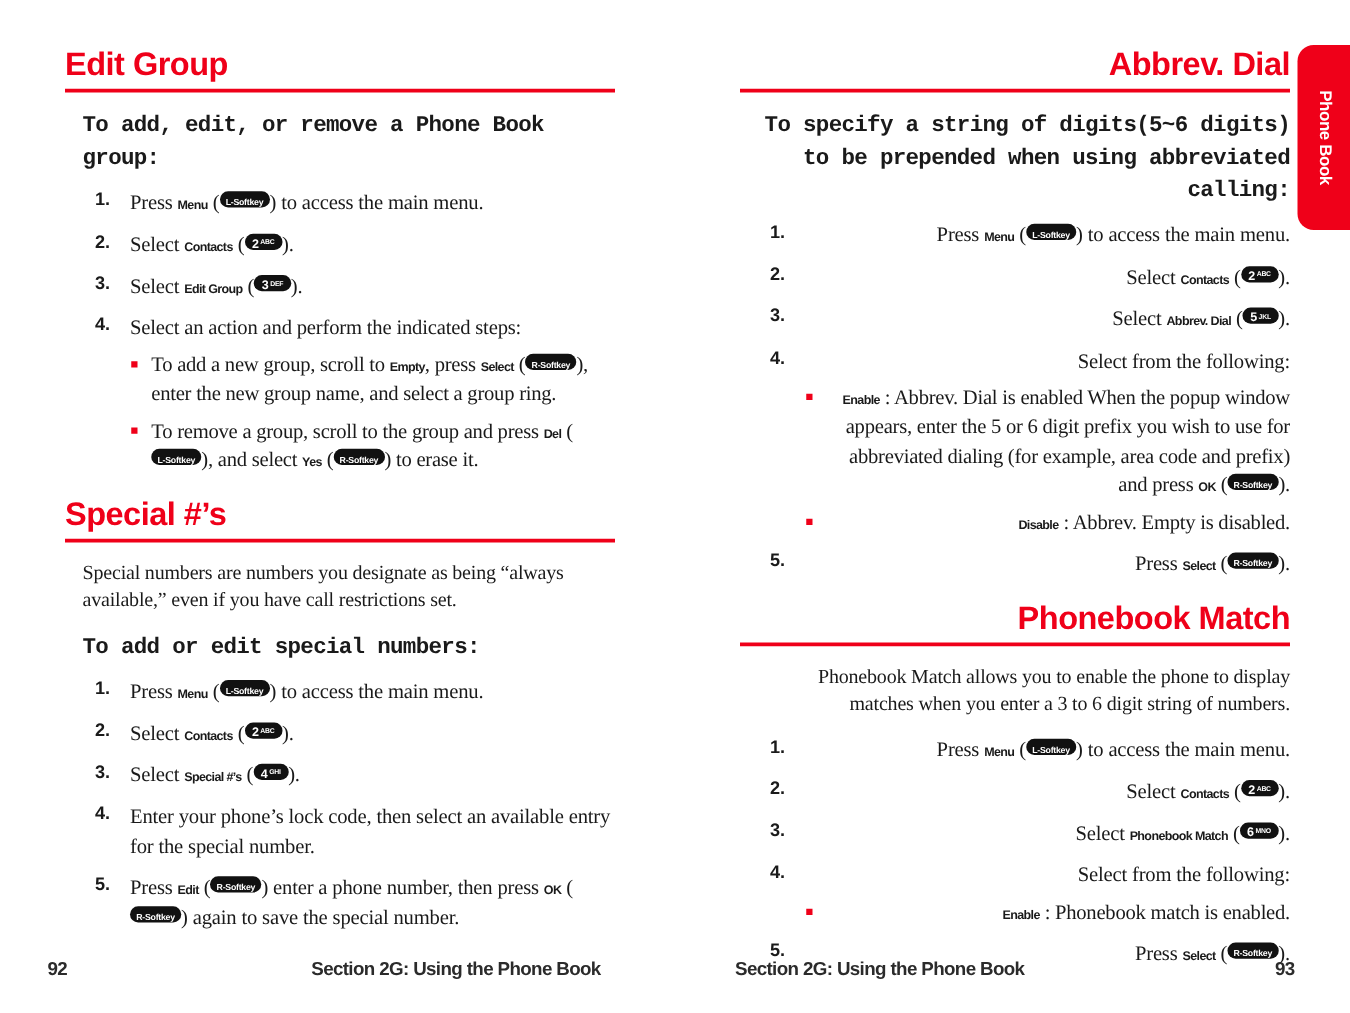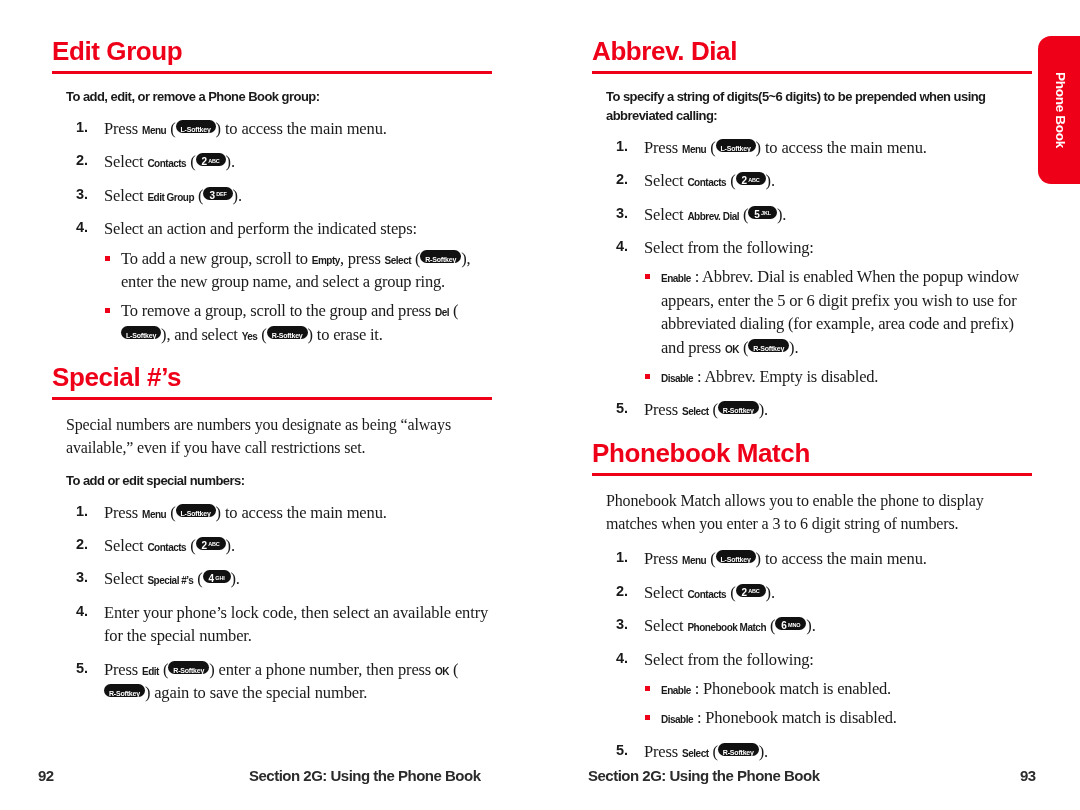--- a/index.html
+++ b/index.html
@@ -22,21 +22,21 @@
     padding-left: 31px;
   }
 
   
   .col {
     position: absolute;
     top: 38px;
     width: 440px;
   }
   .col-left  { left: 52px; }
-  .col-right { left: 592px; }
+  .col-right { left: 592px; text-align: right; }
 
   
   .sec-head {
     font-family: "Liberation Sans", sans-serif;
     font-weight: bold;
     font-size: 26px;
     color: #ef0019;
     letter-spacing: -0.4px;
     line-height: 1.0;
     margin: 0 0 7px 0;
@@ -44,23 +44,23 @@
   }
   .sec-rule {
     height: 3px;
     background: #ef0019;
     margin-bottom: 14px;
   }
   .sec-block { margin-bottom: 18px; }
 
   
   .lead {
-    font-family: Liberation Sans, sans-serif;
-    font-weight: bold;
-    font-size: 13px;
+    font-family: Liberation Mono, monospace;
+    font-weight: bold;
+    font-size: 18px;
     line-height: 1.45;
     letter-spacing: -0.55px;
     margin: 0 0 10px 14px;
   }
 
   
   .para {
     font-family: "Liberation Serif", serif;
     font-size: 16px;
     line-height: 1.42;
@@ -338,23 +338,20 @@
           <span class="num">3.</span>
           <span>Select </span><b>Phonebook Match</b><span> (</span><span class="key"><span class="k-main">6</span><span class="k-sub">MNO</span></span><span>).</span>
         </li>
         <li>
           <span class="num">4.</span>
           <span>Select from the following:</span>
           <ul class="subs">
             <li>
               <b>Enable</b><span> : Phonebook match is enabled.</span>
             </li>
-            <li>
-              <b>Disable</b><span> : Phonebook match is disabled.</span>
-            </li>
           </ul>
         </li>
         <li>
           <span class="num">5.</span>
           <span>Press </span><b>Select</b><span> (</span><span class="key softkey"><span class="k-main">R-Softkey</span></span><span>).</span>
         </li>
       </ol>
     </div>
   </div>
 

